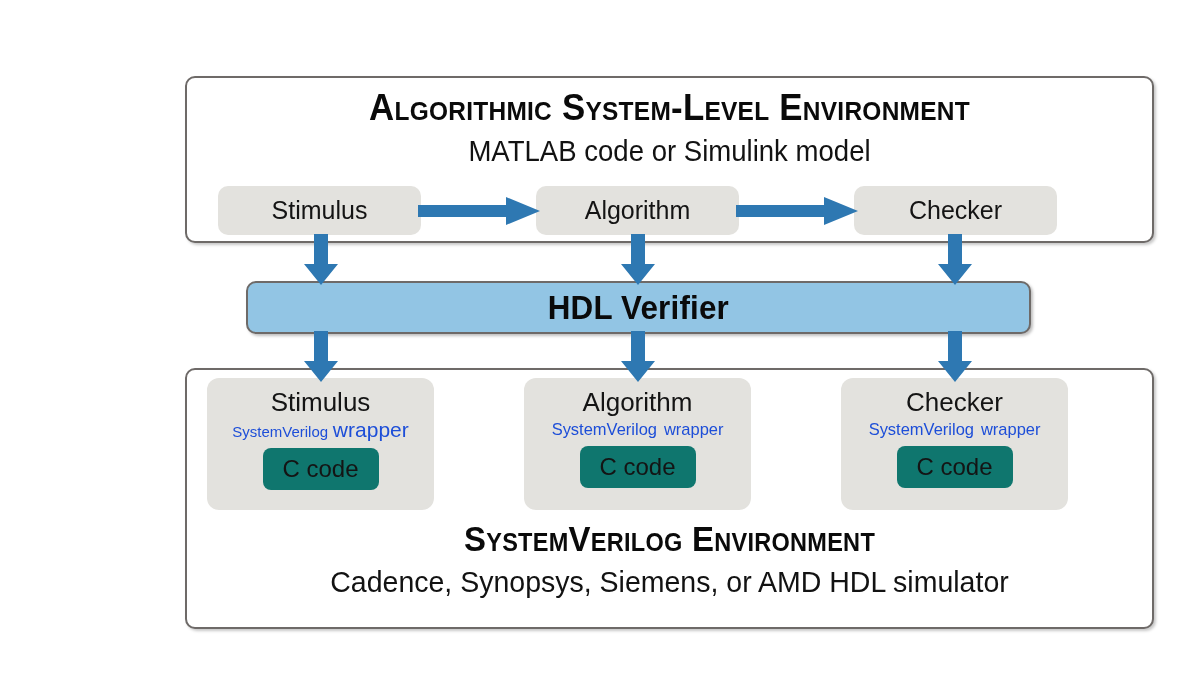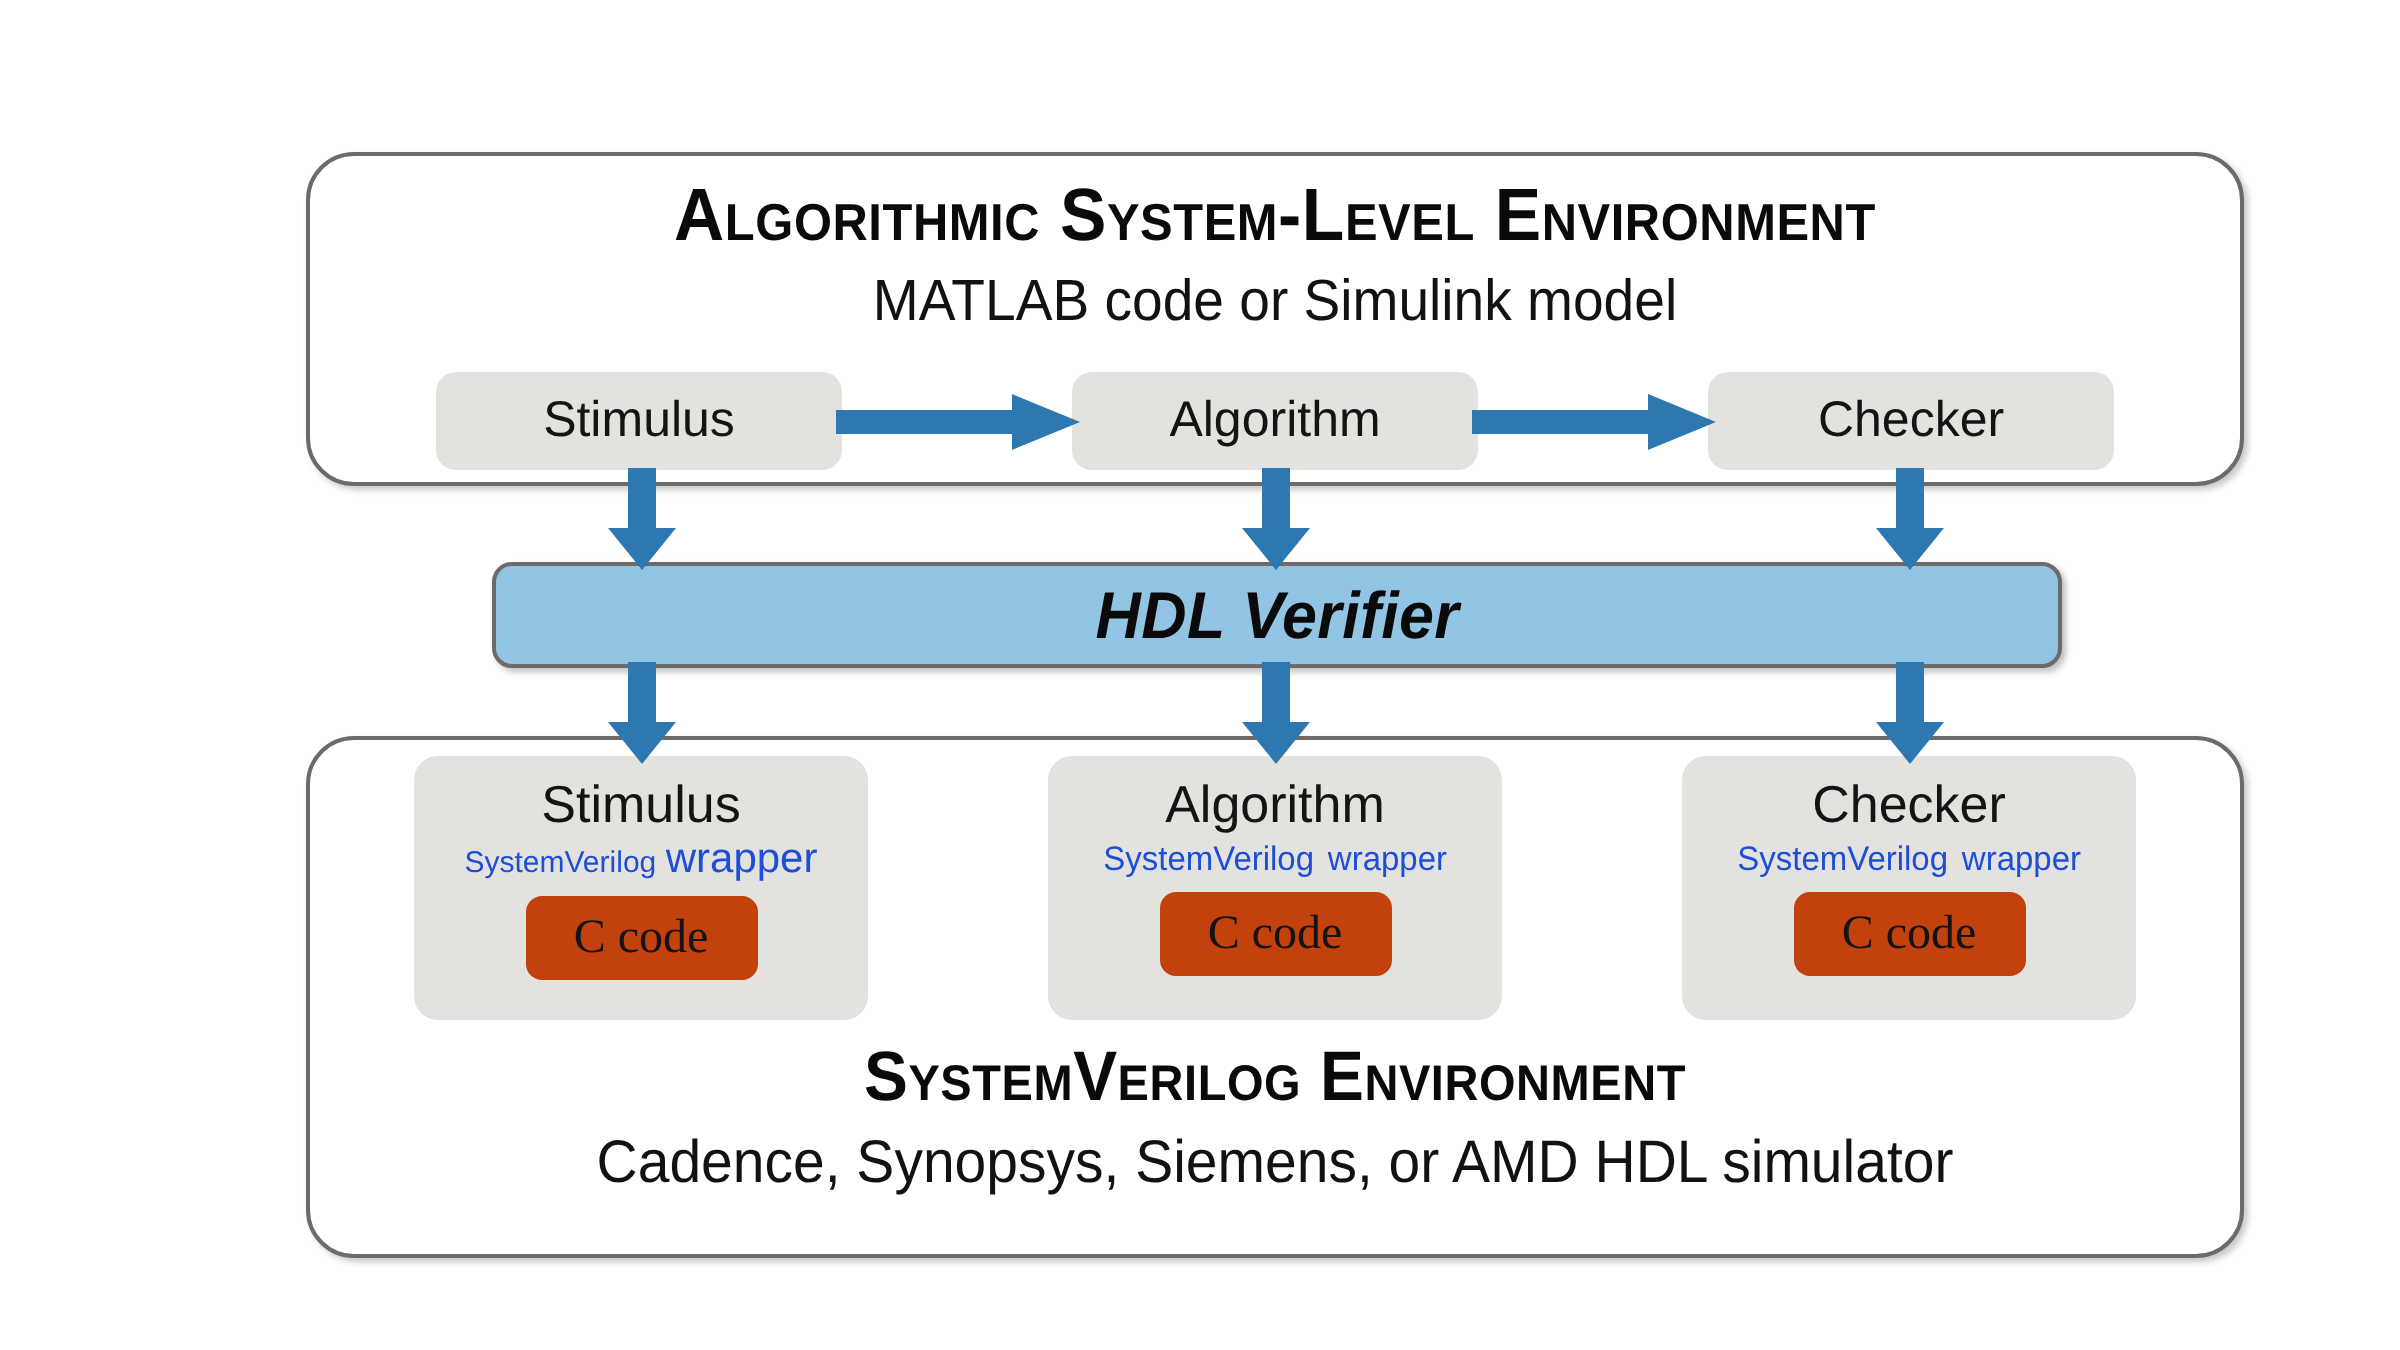--- a/index.html
+++ b/index.html
@@ -9,23 +9,24 @@
     font-family: "Liberation Sans", sans-serif;
     overflow: hidden;
   }
   #stage { position: relative; width: 1200px; height: 675px; background: #fff; }
 
   
   .outer-box {
     position: absolute;
     background: #ffffff;
     border: 2.5px solid #6E6A68;
-    border-radius: 24px;
+    border-radius: 10px;
     box-shadow: 2px 2px 3px rgba(0,0,0,0.22);
     z-index: 2;
+    margin-left: 32px;
   }
   #top-container  { left: 153px; top: 76px;  width: 969px; height: 167px; }
   #bottom-container { left: 153px; top: 368px; width: 969px; height: 261px; }
 
   
   .heading-smallcaps {
     position: absolute;
     left: 0; right: 0;
     text-align: center;
     font-weight: bold;
@@ -74,21 +75,20 @@
   
   #hdl-bar {
     position: absolute;
     left: 246px; top: 281px; width: 785px; height: 53px;
     background: #92C5E4;
     border: 2.5px solid #6E6A68;
     border-radius: 10px;
     box-shadow: 2px 2px 3px rgba(0,0,0,0.25);
     display: flex; align-items: center; justify-content: center;
     z-index: 4;
-    font-style: italic;
   }
   #hdl-bar-label {
     font-size: 33px; font-weight: bold; color: #0a0a0a;
     font-family: "Liberation Sans Narrow", "Liberation Sans", sans-serif;
     font-stretch: condensed;
     transform: scaleX(0.95);
     letter-spacing: 0.2px;
   }
 
   
@@ -114,25 +114,25 @@
   }
   .wrapper-sub .sv-small { font-size: 15px; }
   .wrapper-sub .wrap-big { font-size: 21px; }
   .wrapper-sub .sv-narrow {
     font-size: 17px;
     display: inline-block;
     transform: scaleX(0.97);
   }
   .ccode-box {
     margin-top: 5px;
-    background: #c2410c;
+    background: #0f766e;
     border-radius: 8px;
     width: 116px; height: 42px;
     display: flex; align-items: center; justify-content: center;
-    font-size: 24px; color: #141414; font-family: Liberation Serif, serif;
+    font-size: 24px; color: #141414;
   }
 
   
   .arrow-h { position: absolute; z-index: 3; }
   .arrow-v { position: absolute; z-index: 5; }
 </style>
 </head>
 <body>
 
 <div id="stage">

